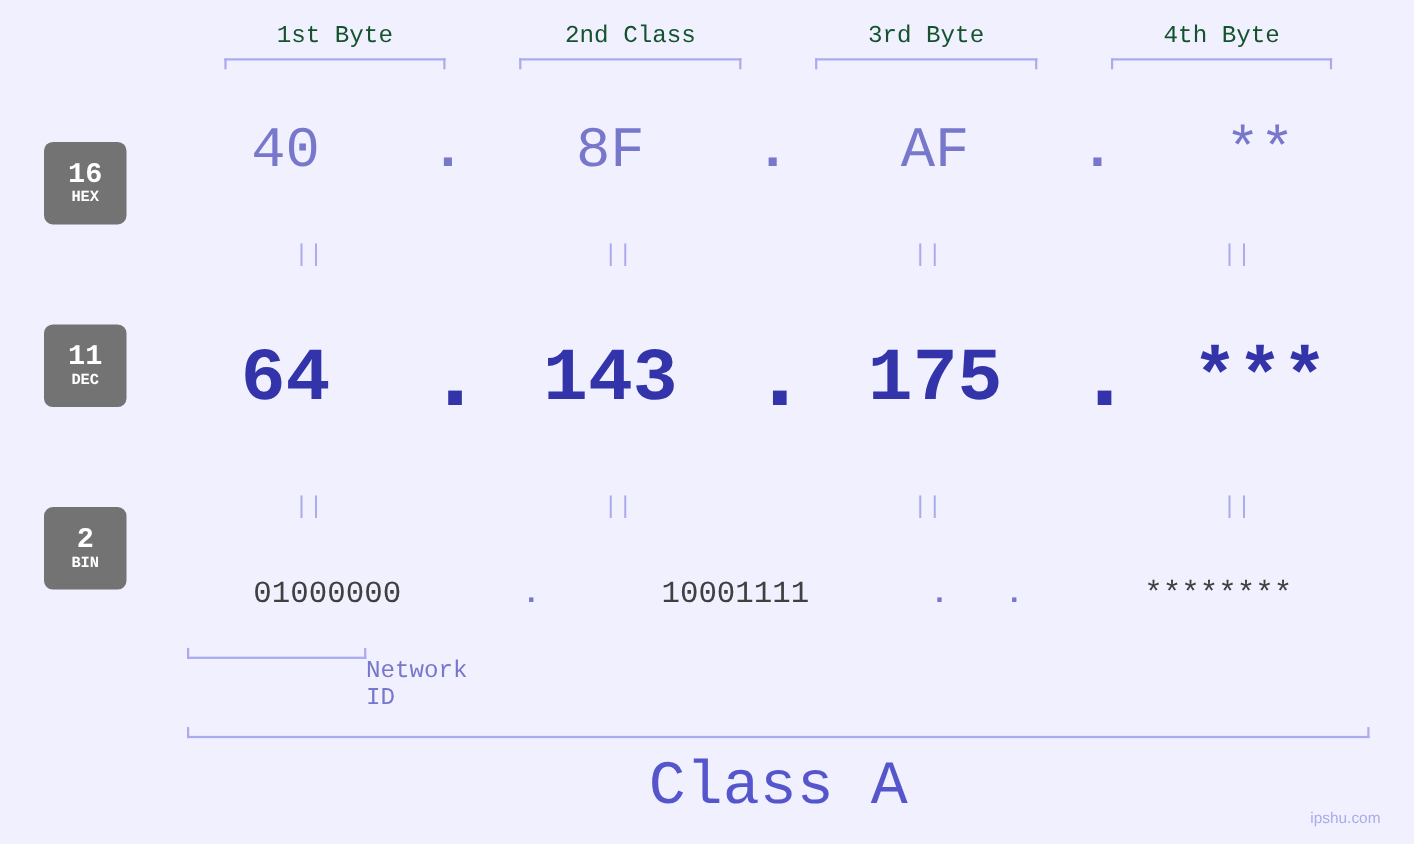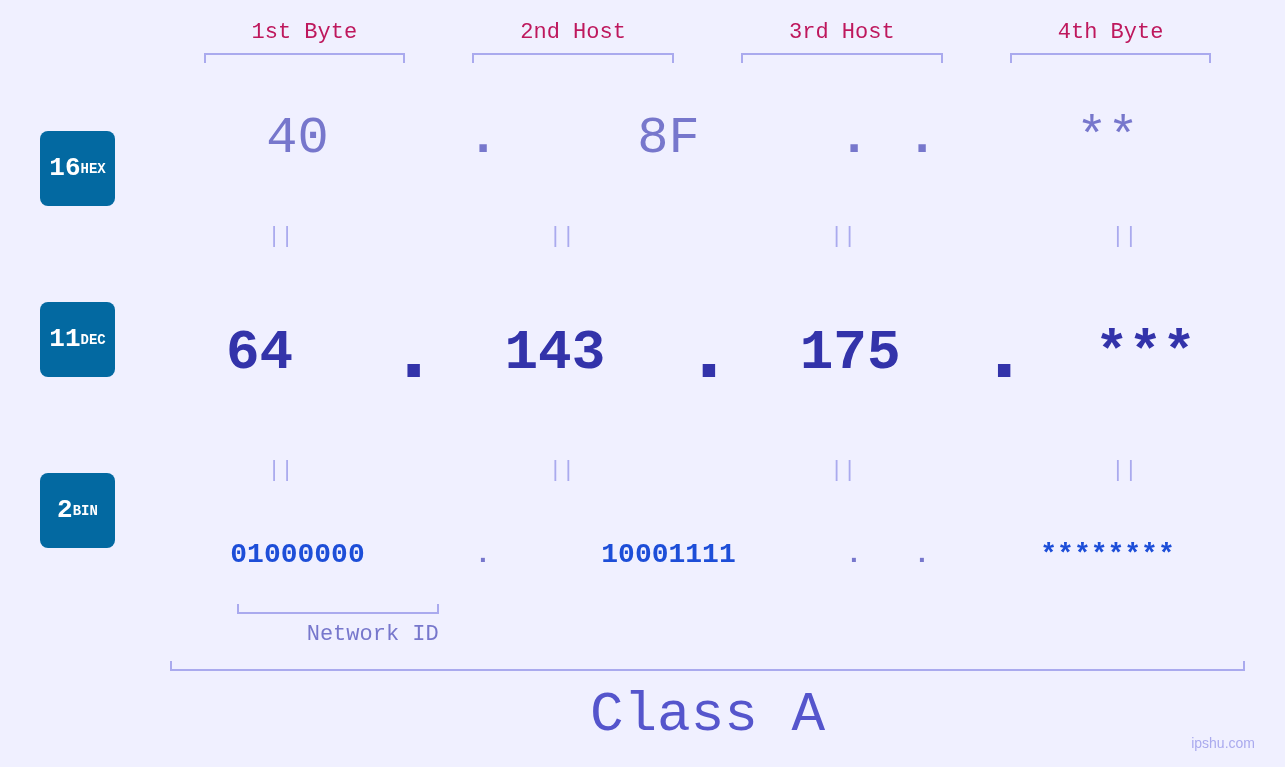--- a/index.html
+++ b/index.html
@@ -28,21 +28,21 @@
       display: flex;
       width: 100%;
       justify-content: flex-end;
       margin-bottom: 8px;
       padding-left: 130px;
     }
 
     .byte-header {
       flex: 1;
       text-align: center;
-      color: #be185d;
+      color: #14532d;
       font-size: 22px;
       font-family: 'Courier New', Courier, monospace;
     }
 
     
     .bracket-row {
       display: flex;
       width: 100%;
       padding-left: 130px;
       margin-bottom: 20px;
@@ -72,27 +72,27 @@
     .base-labels {
       display: flex;
       flex-direction: column;
       justify-content: space-around;
       width: 120px;
       padding-right: 10px;
       align-items: flex-start;
     }
 
     .base-badge {
-      background: #0369a1;
+      background: #737373;
       color: white;
       border-radius: 8px;
       width: 75px;
       height: 75px;
       display: flex;
-      flex-direction: row;
+      flex-direction: column;
       align-items: center;
       justify-content: center;
       font-weight: bold;
     }
 
     .base-badge .base-num {
       font-size: 26px;
       line-height: 1.1;
     }
 
@@ -155,55 +155,54 @@
       color: #aaaaee;
       font-size: 22px;
     }
 
     .equals-spacer {
       width: 40px;
     }
 
     
     .dec-row .octet {
-      font-size: 56px;
+      font-size: 68px;
       color: #3333aa;
       font-weight: bold;
     }
     .dec-row .dot {
       font-size: 88px;
       color: #3333aa;
       font-weight: bold;
     }
 
     
     .bin-row .octet {
       font-size: 28px;
-      color: #1d4ed8;
-      font-weight: bold;
+      color: #404040;
+      font-weight: normal;
     }
     .bin-row .dot {
       font-size: 28px;
       color: #7777cc;
     }
 
     
     .bottom-brackets {
       display: flex;
       width: 100%;
       padding-left: 130px;
       margin-top: 8px;
     }
 
     .bottom-bracket-net {
       
       width: calc(25%);
       display: flex;
-      flex-direction: column;
-      align-items: flex-end;
+      align-items: flex-start;
     }
 
     .bottom-bracket-host {
       
       width: calc(75%);
       display: flex;
       flex-direction: column;
       align-items: center;
     }
 
@@ -254,22 +253,22 @@
       text-align: center;
     }
   </style>
 </head>
 <body>
 
 <div class="container">
 
   <div class="byte-headers">
     <div class="byte-header">1st Byte</div>
-    <div class="byte-header">2nd Host</div>
-    <div class="byte-header">3rd Host</div>
+    <div class="byte-header">2nd Class</div>
+    <div class="byte-header">3rd Byte</div>
     <div class="byte-header">4th Byte</div>
   </div>
 
   <div class="bracket-row">
     <div class="bracket">
       <div class="bracket-line"></div>
     </div>
     <div class="bracket">
       <div class="bracket-line"></div>
     </div>
@@ -298,20 +297,21 @@
       </div>
     </div>
 
     <div class="data-rows">
 
       <div class="data-row hex-row">
         <div class="octet">40</div>
         <div class="dot">.</div>
         <div class="octet">8F</div>
         <div class="dot">.</div>
+        <div class="octet">AF</div>
         <div class="dot">.</div>
         <div class="octet">**</div>
       </div>
 
       <div class="equals-row">
         <div class="equals-cell">||</div>
         <div class="equals-spacer"></div>
         <div class="equals-cell">||</div>
         <div class="equals-spacer"></div>
         <div class="equals-cell">||</div>

